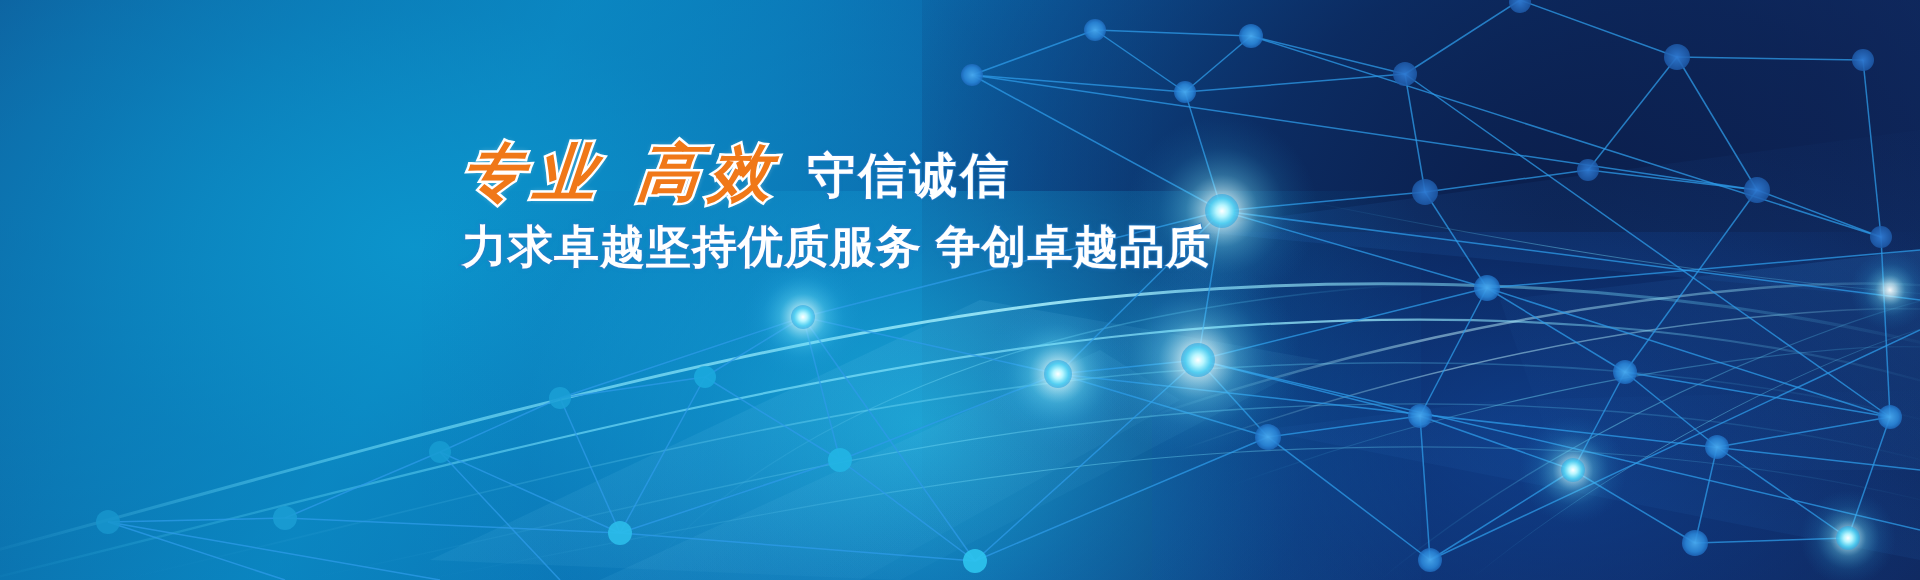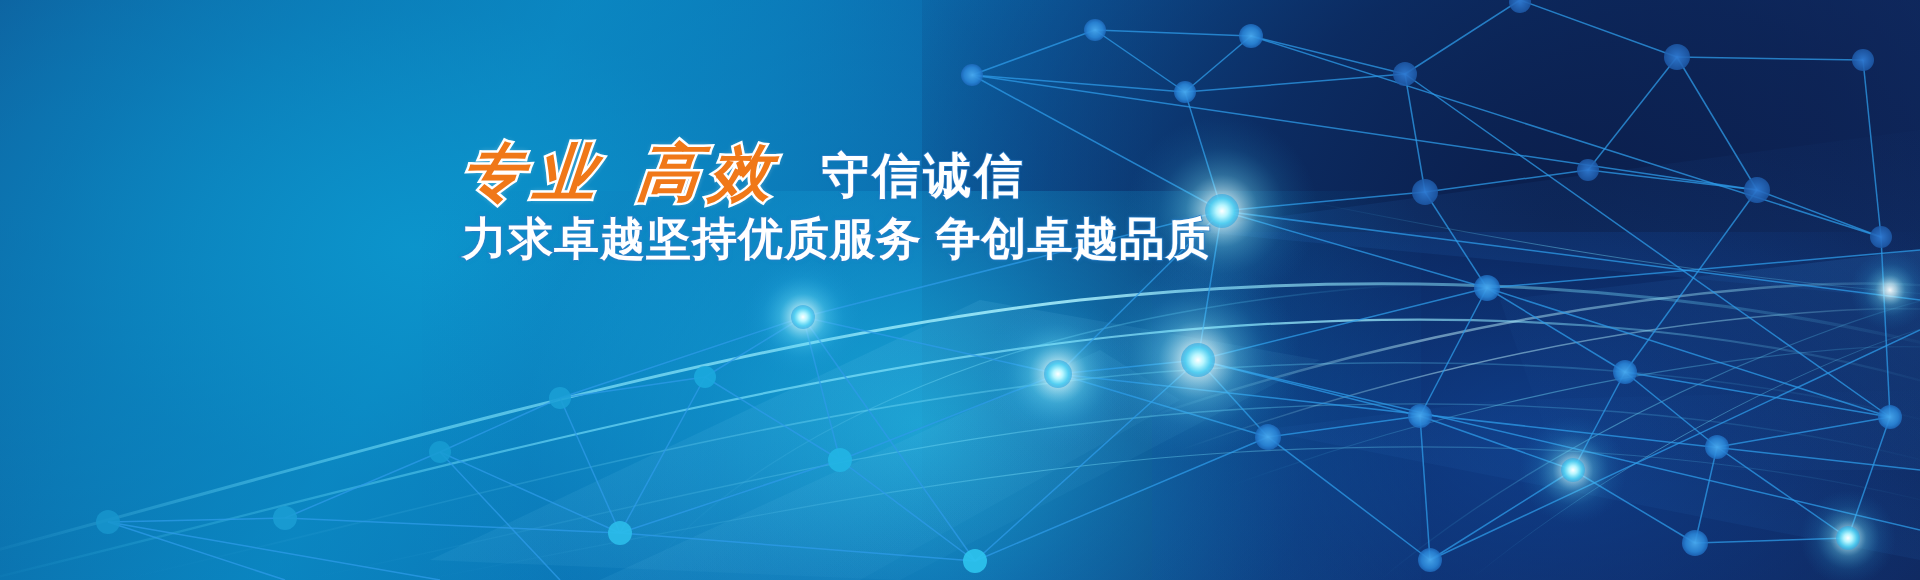--- a/index.html
+++ b/index.html
@@ -126,29 +126,29 @@
   }
   .line1-white {
     font-family: "Liberation Sans", "DejaVu Sans", sans-serif;
     font-size: 48px;
     font-weight: 700;
     letter-spacing: 3px;
     color: #ffffff;
     -webkit-text-stroke: 1.5px #2b7fc9;
     paint-order: stroke fill;
     line-height: 1;
-    margin-left: 40px;
+    margin-left: 26px;
     margin-bottom: 4px;
     text-shadow: 0 0 3px rgba(40,120,200,0.6);
   }
 
   .line2 {
     position: absolute;
     left: 462px;
-    top: 214px;
+    top: 222px;
     font-family: "Liberation Sans", "DejaVu Sans", sans-serif;
     font-size: 45px;
     font-weight: 700;
     letter-spacing: 1px;
     color: #ffffff;
     -webkit-text-stroke: 1.5px #2f7fc4;
     paint-order: stroke fill;
     white-space: nowrap;
     line-height: 1.1;
     text-shadow: 0 0 4px rgba(40,130,210,0.55);

